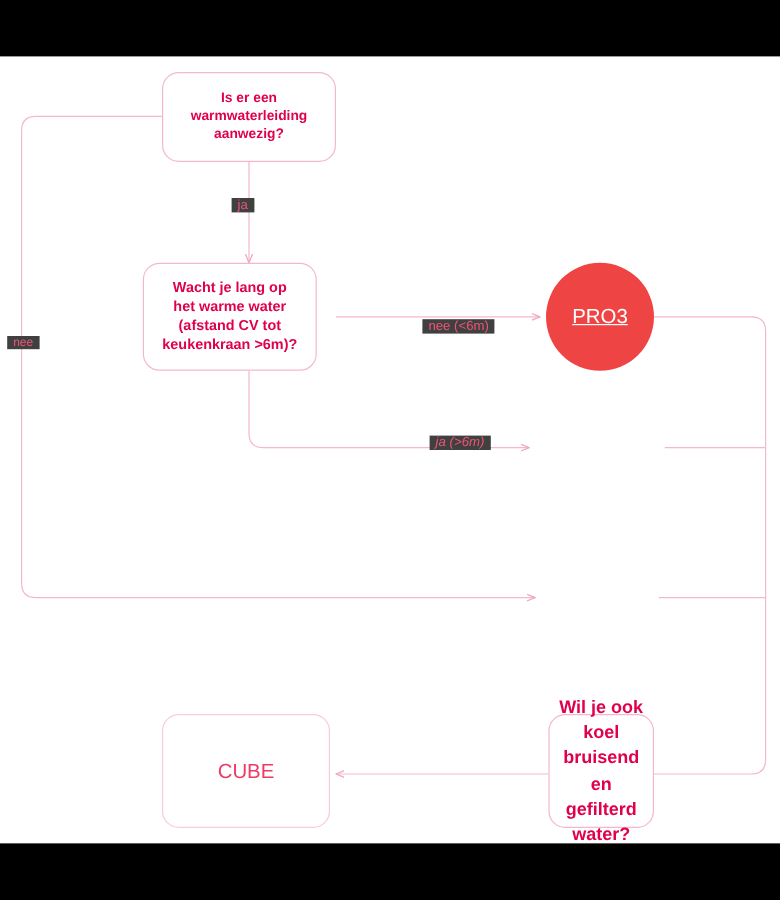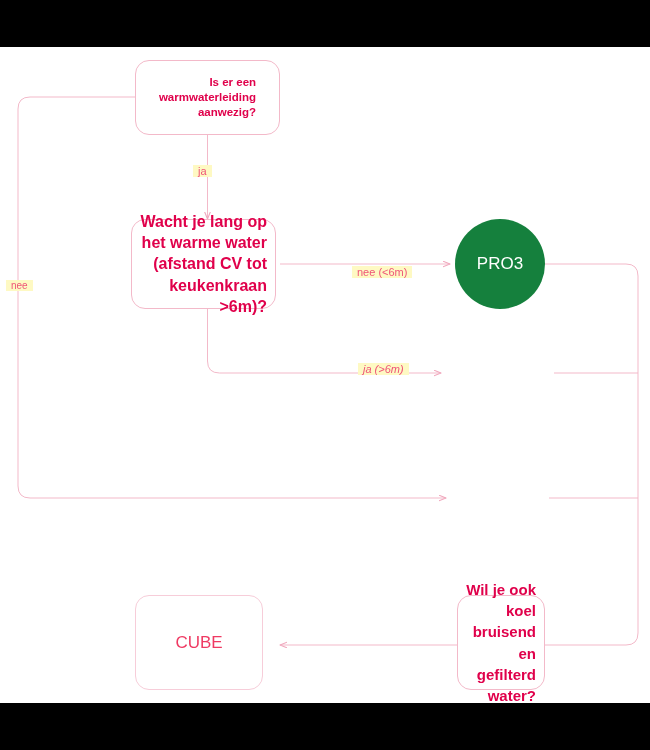--- a/index.html
+++ b/index.html
@@ -9,59 +9,60 @@
     font-family:"Liberation Sans", sans-serif;
     overflow:hidden;
   }
   #stage{position:relative;width:650px;height:750px;background:#000;overflow:hidden;}
   #canvas{
     position:absolute;left:0;top:47px;width:650px;height:656px;
     background:#ffffff;overflow:hidden;
   }
   #edges{position:absolute;left:0;top:0;width:650px;height:656px;}
 
-  .node{position:absolute;box-sizing:border-box;display:flex;align-items:center;justify-content:center;text-align:right;}
+  .node{position:absolute;box-sizing:border-box;display:flex;align-items:center;justify-content:center;text-align:center;}
 
   .qbox{
     border:1px solid #f3b9c9;
     border-radius:14px;
     background:#ffffff;
     color:#e0014b;
     line-height:1.33;
   }
   .qbox .txt{padding:2px 8px;}
 
   .circle{
     border-radius:50%;
-    background:#15803d;
+    background:#ef4444;
     color:#ffffff;
+    text-decoration:underline;
   }
 
   .resultbox{
     border:1px solid #f7cdd9;
     border-radius:14px;
     background:#ffffff;
     color:#ef3a63;
   }
 
   .edge-label{
     position:absolute;
     color:#ef5478;
     white-space:nowrap;
-    background:#fef9c3;
+    background:#404040;
     padding:0 5px;
   }
 
   .n-box1{left:135px;top:13px;width:145px;height:75px;font-size:11.5px;font-weight:bold;}
-  .n-box2{left:131px;top:172px;width:145px;height:90px;font-size:16px;font-weight:bold;}
+  .n-box2{left:119px;top:172px;width:145px;height:90px;font-size:12px;font-weight:bold;}
   .n-pro3{left:455px;top:172px;width:90px;height:90px;font-size:17px;}
   .n-combiplus{left:446px;top:274px;width:108px;height:108px;font-size:17px;}
   .n-combi{left:451px;top:404px;width:98px;height:98px;font-size:17px;}
   .n-wil{left:457px;top:548px;width:88px;height:95px;font-size:15px;font-weight:bold;line-height:1.42;}
-  .n-cube{left:135px;top:548px;width:128px;height:95px;font-size:17px;}
+  .n-cube{left:135px;top:548px;width:140px;height:95px;font-size:17px;}
 
   .lbl-ja{left:193px;top:118px;font-size:11px;}
   .lbl-nee{left:6px;top:233px;font-size:10px;}
   .lbl-nee6{left:352px;top:203px;font-size:11px;margin-top:16px;}
   .lbl-ja6{left:358px;top:316px;font-size:11px;font-style:italic;}
 </style>
 </head>
 <body>
 
 <div id="stage">

